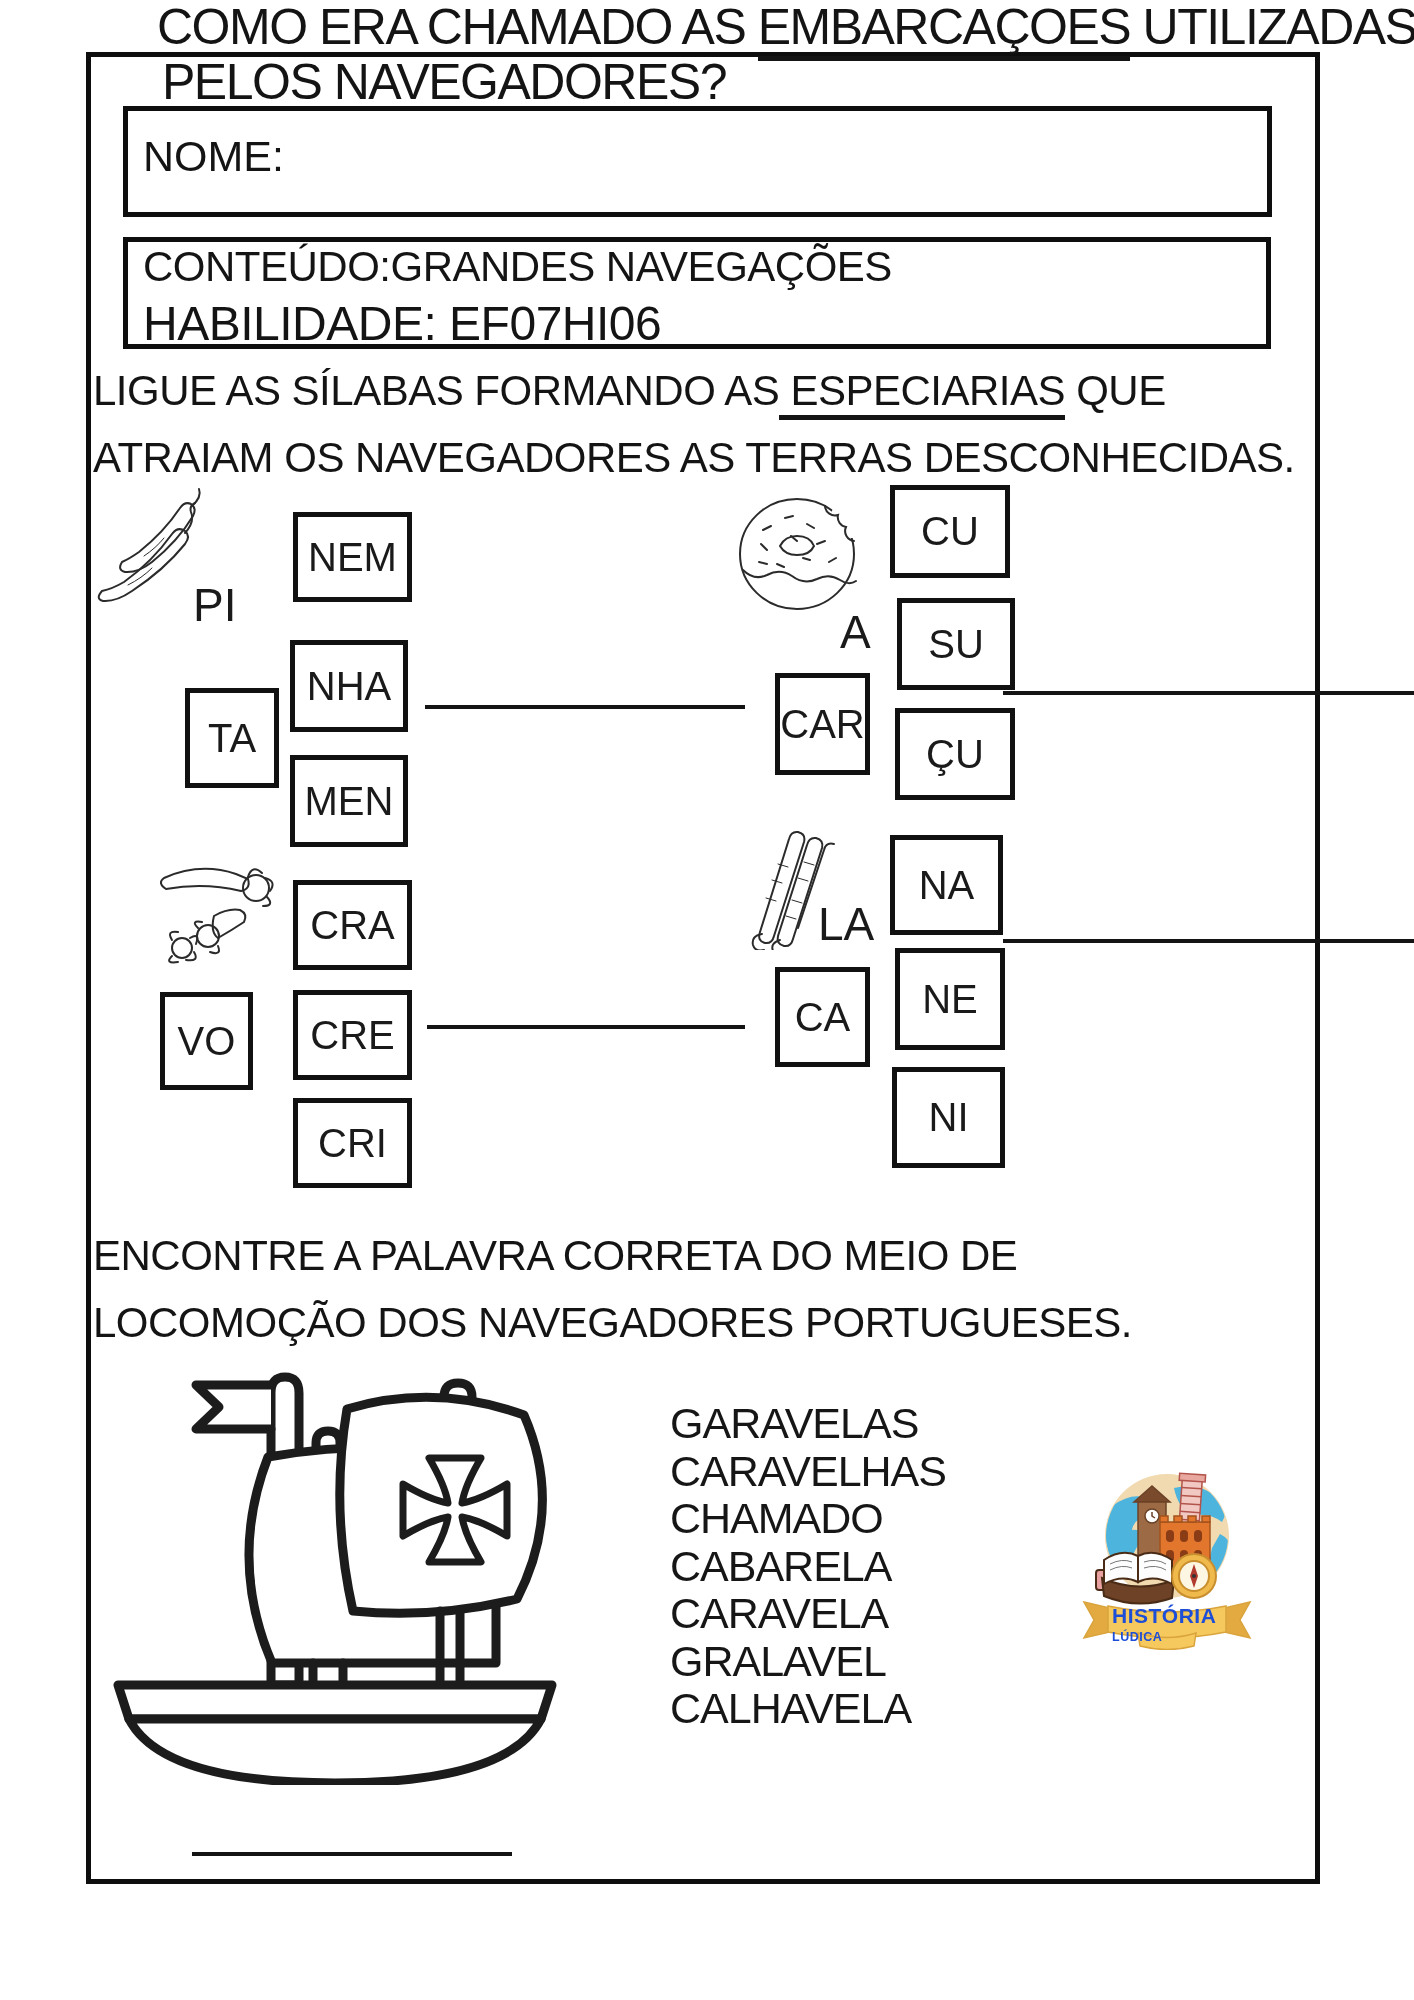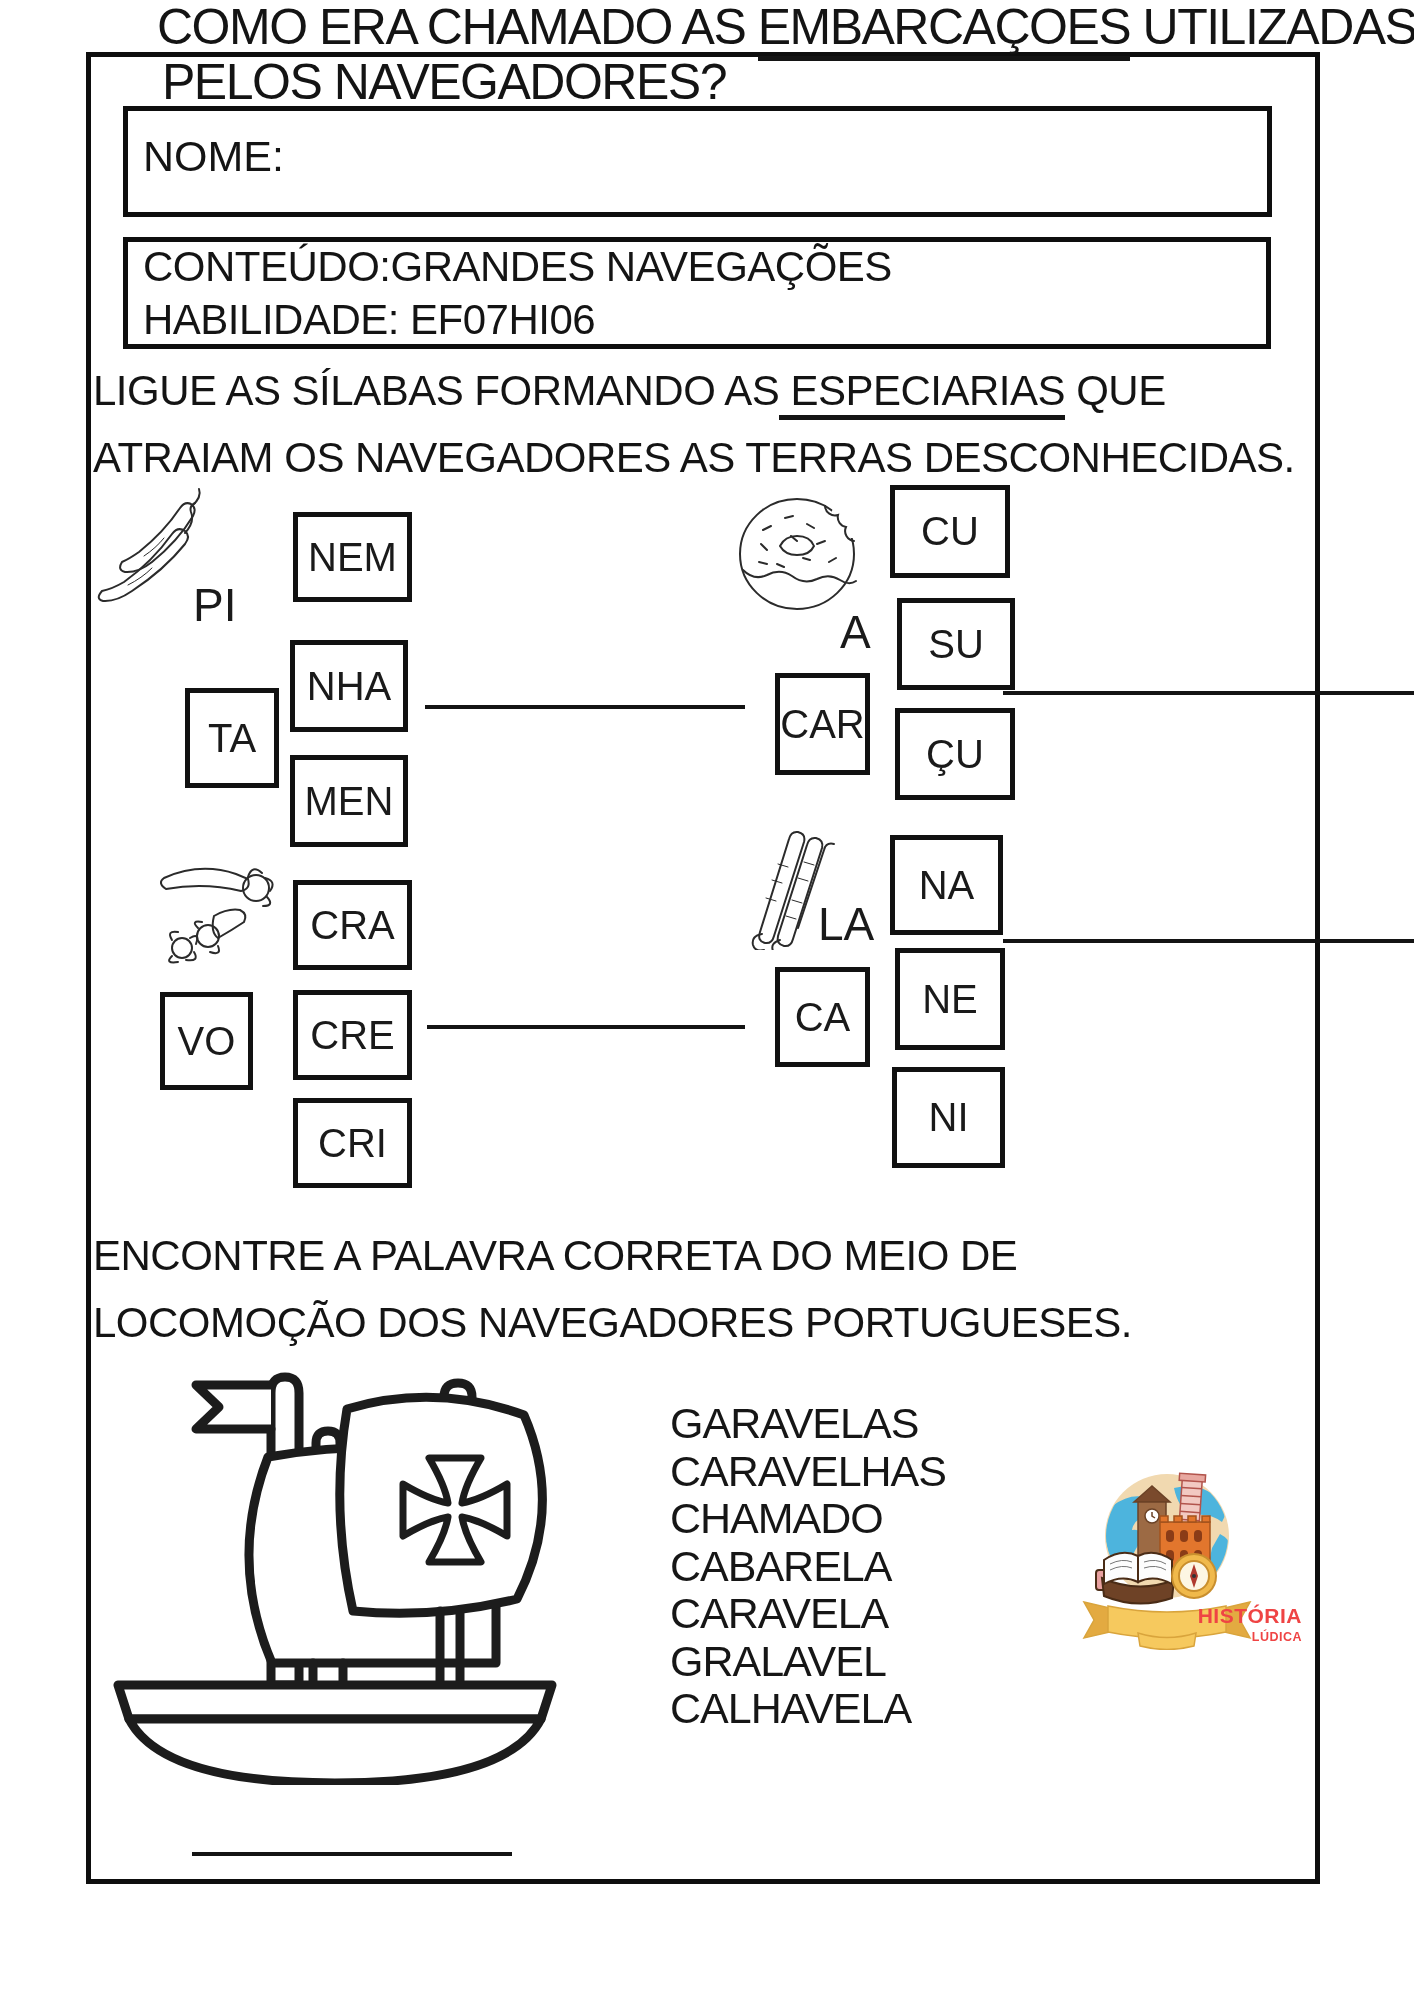--- a/index.html
+++ b/index.html
@@ -12,41 +12,41 @@
   .instr{font-size:42px;letter-spacing:-0.5px;white-space:nowrap;}
   .u{border-bottom:5px solid #141414;padding-bottom:1px;}
   #page-border{position:absolute;left:86px;top:52px;width:1234px;height:1832px;
                border:5px solid #0e0e0e;box-sizing:border-box;}
   .field-box{position:absolute;border:5px solid #0e0e0e;box-sizing:border-box;background:#fff;}
   .syl-box{position:absolute;border:5px solid #111;box-sizing:border-box;background:#fff;
            display:flex;align-items:center;justify-content:center;
            font-size:40px;color:#1a1a1a;letter-spacing:0;}
   .syl-label{position:absolute;font-size:46px;color:#1a1a1a;white-space:nowrap;}
   .word-item{font-size:43px;letter-spacing:-1px;line-height:47.5px;white-space:nowrap;color:#161616;}
-  .logo-text{position:absolute;left:1152px;width:150px;text-align:right;font-weight:bold;color:#ef4444;}
+  .logo-text{position:absolute;left:1112px;width:150px;text-align:left;font-weight:bold;color:#1d4ed8;}
   svg{display:block;}
 </style>
 </head>
 <body>
 
 <div id="page">
 
   <div id="page-border"></div>
 
   <div class="abs title-l cond" style="left:157px;top:2px;">
     <span>COMO ERA CHAMADO AS </span><span class="u">EMBARCAÇOES</span><span> UTILIZADAS</span>
   </div>
   <div class="abs title-l cond" style="left:162px;top:57px;">PELOS NAVEGADORES?</div>
 
   <div class="field-box" style="left:123px;top:106px;width:1149px;height:111px;"></div>
   <div class="abs" style="left:143px;top:132px;font-size:43px;">NOME:</div>
 
   <div class="field-box" style="left:123px;top:237px;width:1148px;height:112px;"></div>
   <div class="abs" style="left:143px;top:243px;font-size:42px;letter-spacing:-0.5px;">CONTEÚDO:GRANDES NAVEGAÇÕES</div>
-  <div class="abs" style="left:143px;top:296px;font-size:42px;letter-spacing:-0.5px;">HABILIDADE:  EF07HI06</div>
+  <div class="abs" style="left:143px;top:296px;font-size:48px;letter-spacing:-0.5px;">HABILIDADE:  EF07HI06</div>
 
   <div class="abs instr" style="left:93px;top:367px;">
     <span>LIGUE AS SÍLABAS FORMANDO AS</span><span class="u"> ESPECIARIAS</span><span> QUE</span>
   </div>
   <div class="abs instr" style="left:93px;top:434px;">ATRAIAM OS NAVEGADORES AS TERRAS DESCONHECIDAS.</div>
 
   <svg class="abs" style="left:92px;top:486px;" width="135" height="125" viewBox="0 0 135 125">
     <g fill="none" stroke="#2b2b2b" stroke-width="2" stroke-linecap="round">
       <path d="M10,105 Q3,113 11,115 Q24,116 40,105 Q72,84 93,58 Q99,50 93,45 Q86,40 80,48 Q60,76 32,96 Q20,103 10,105 Z"></path>
       <path d="M93,47 Q103,36 99,26 Q97,20 103,17"></path>

